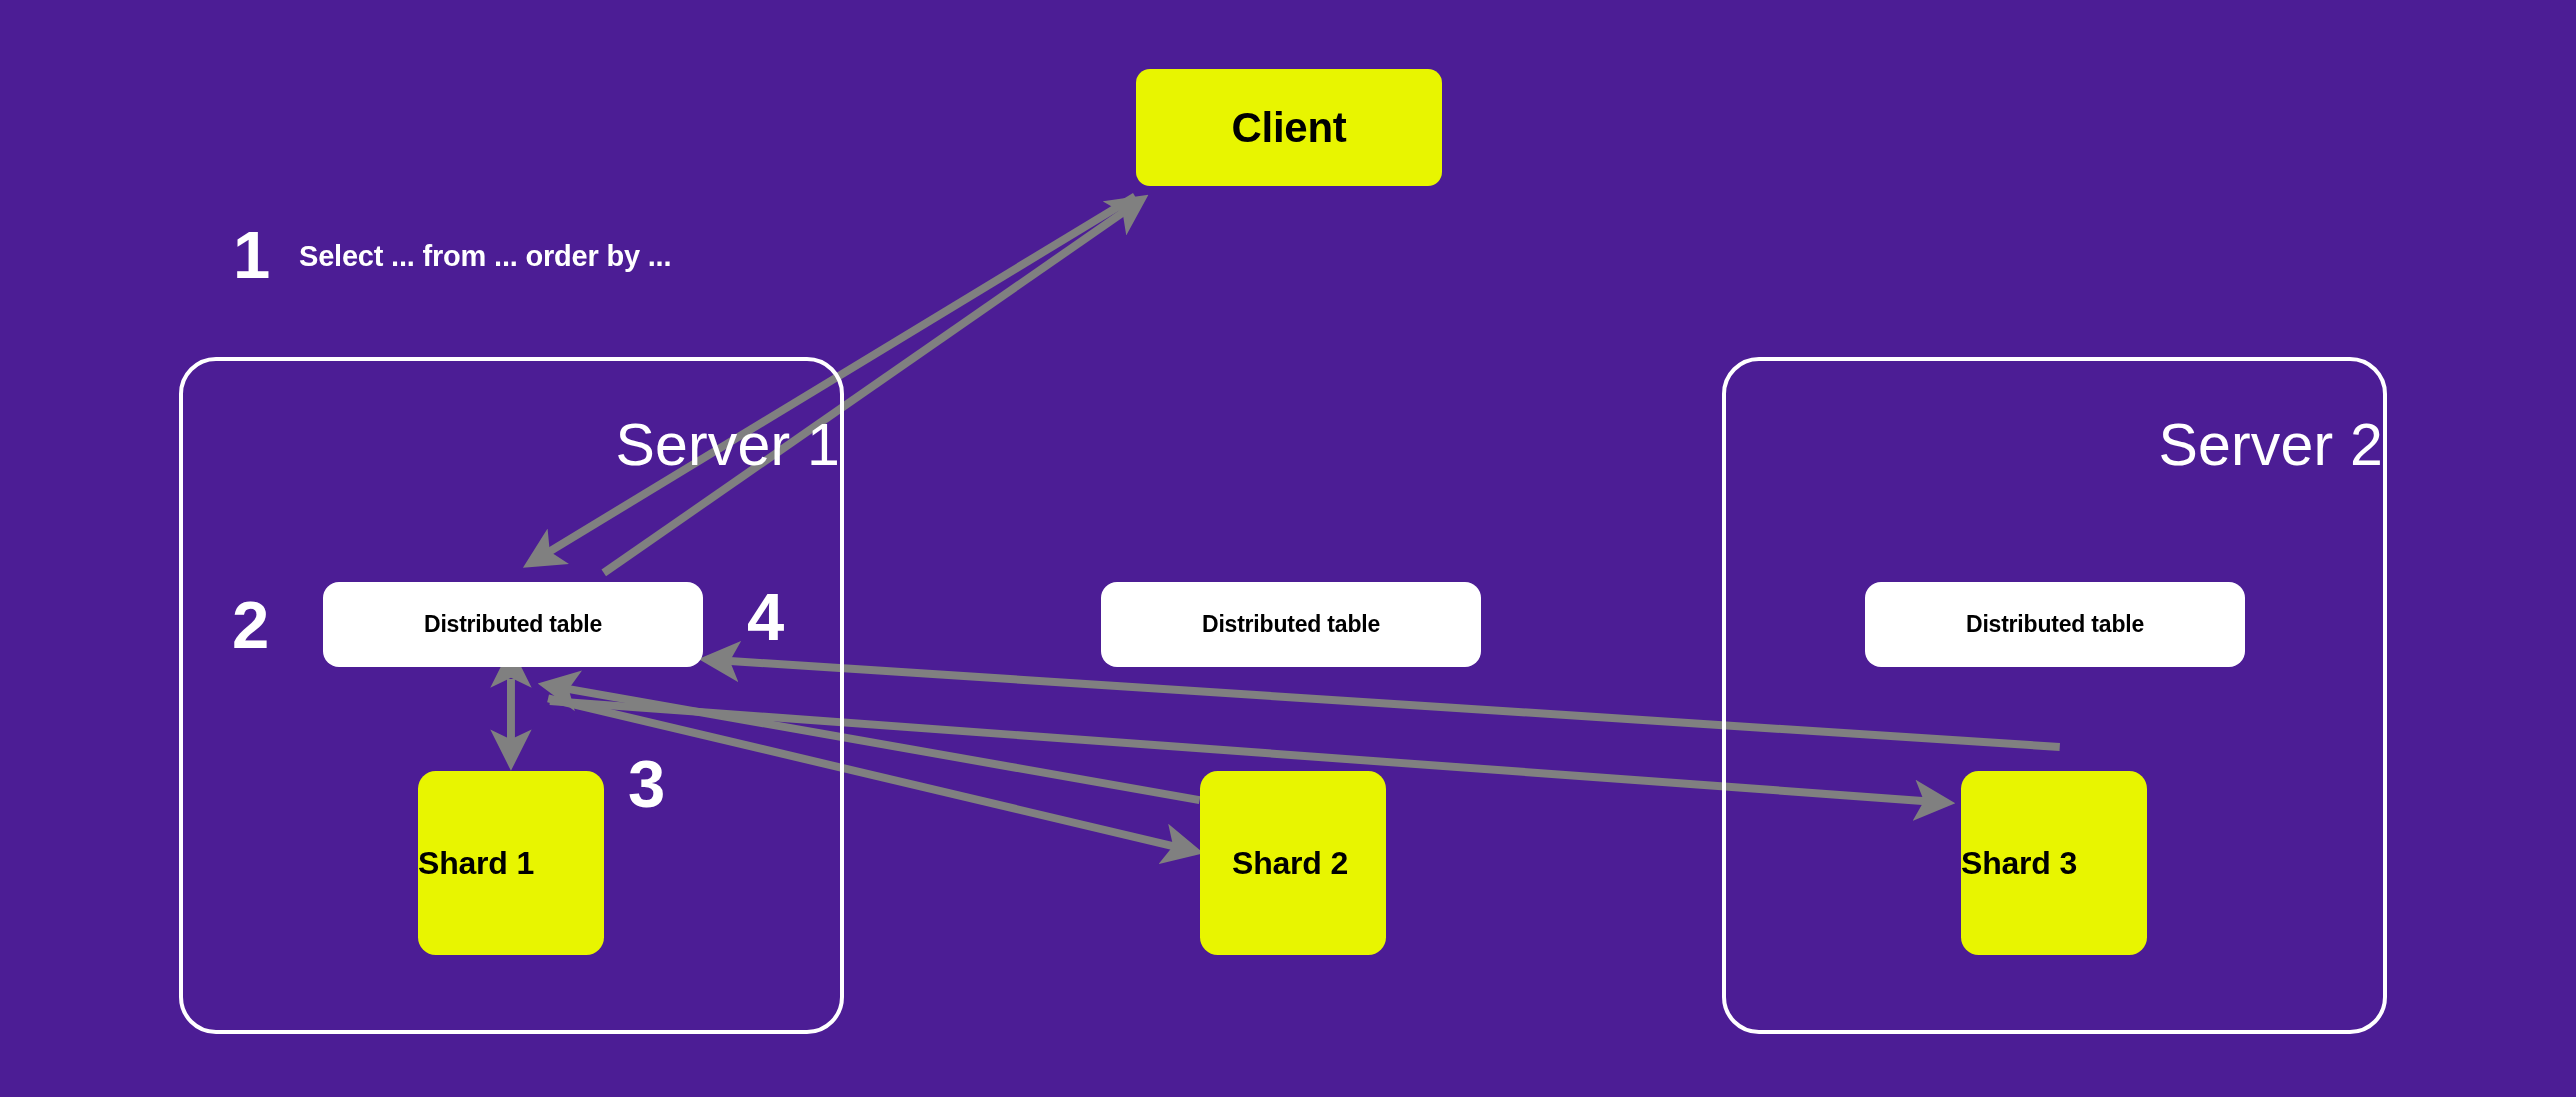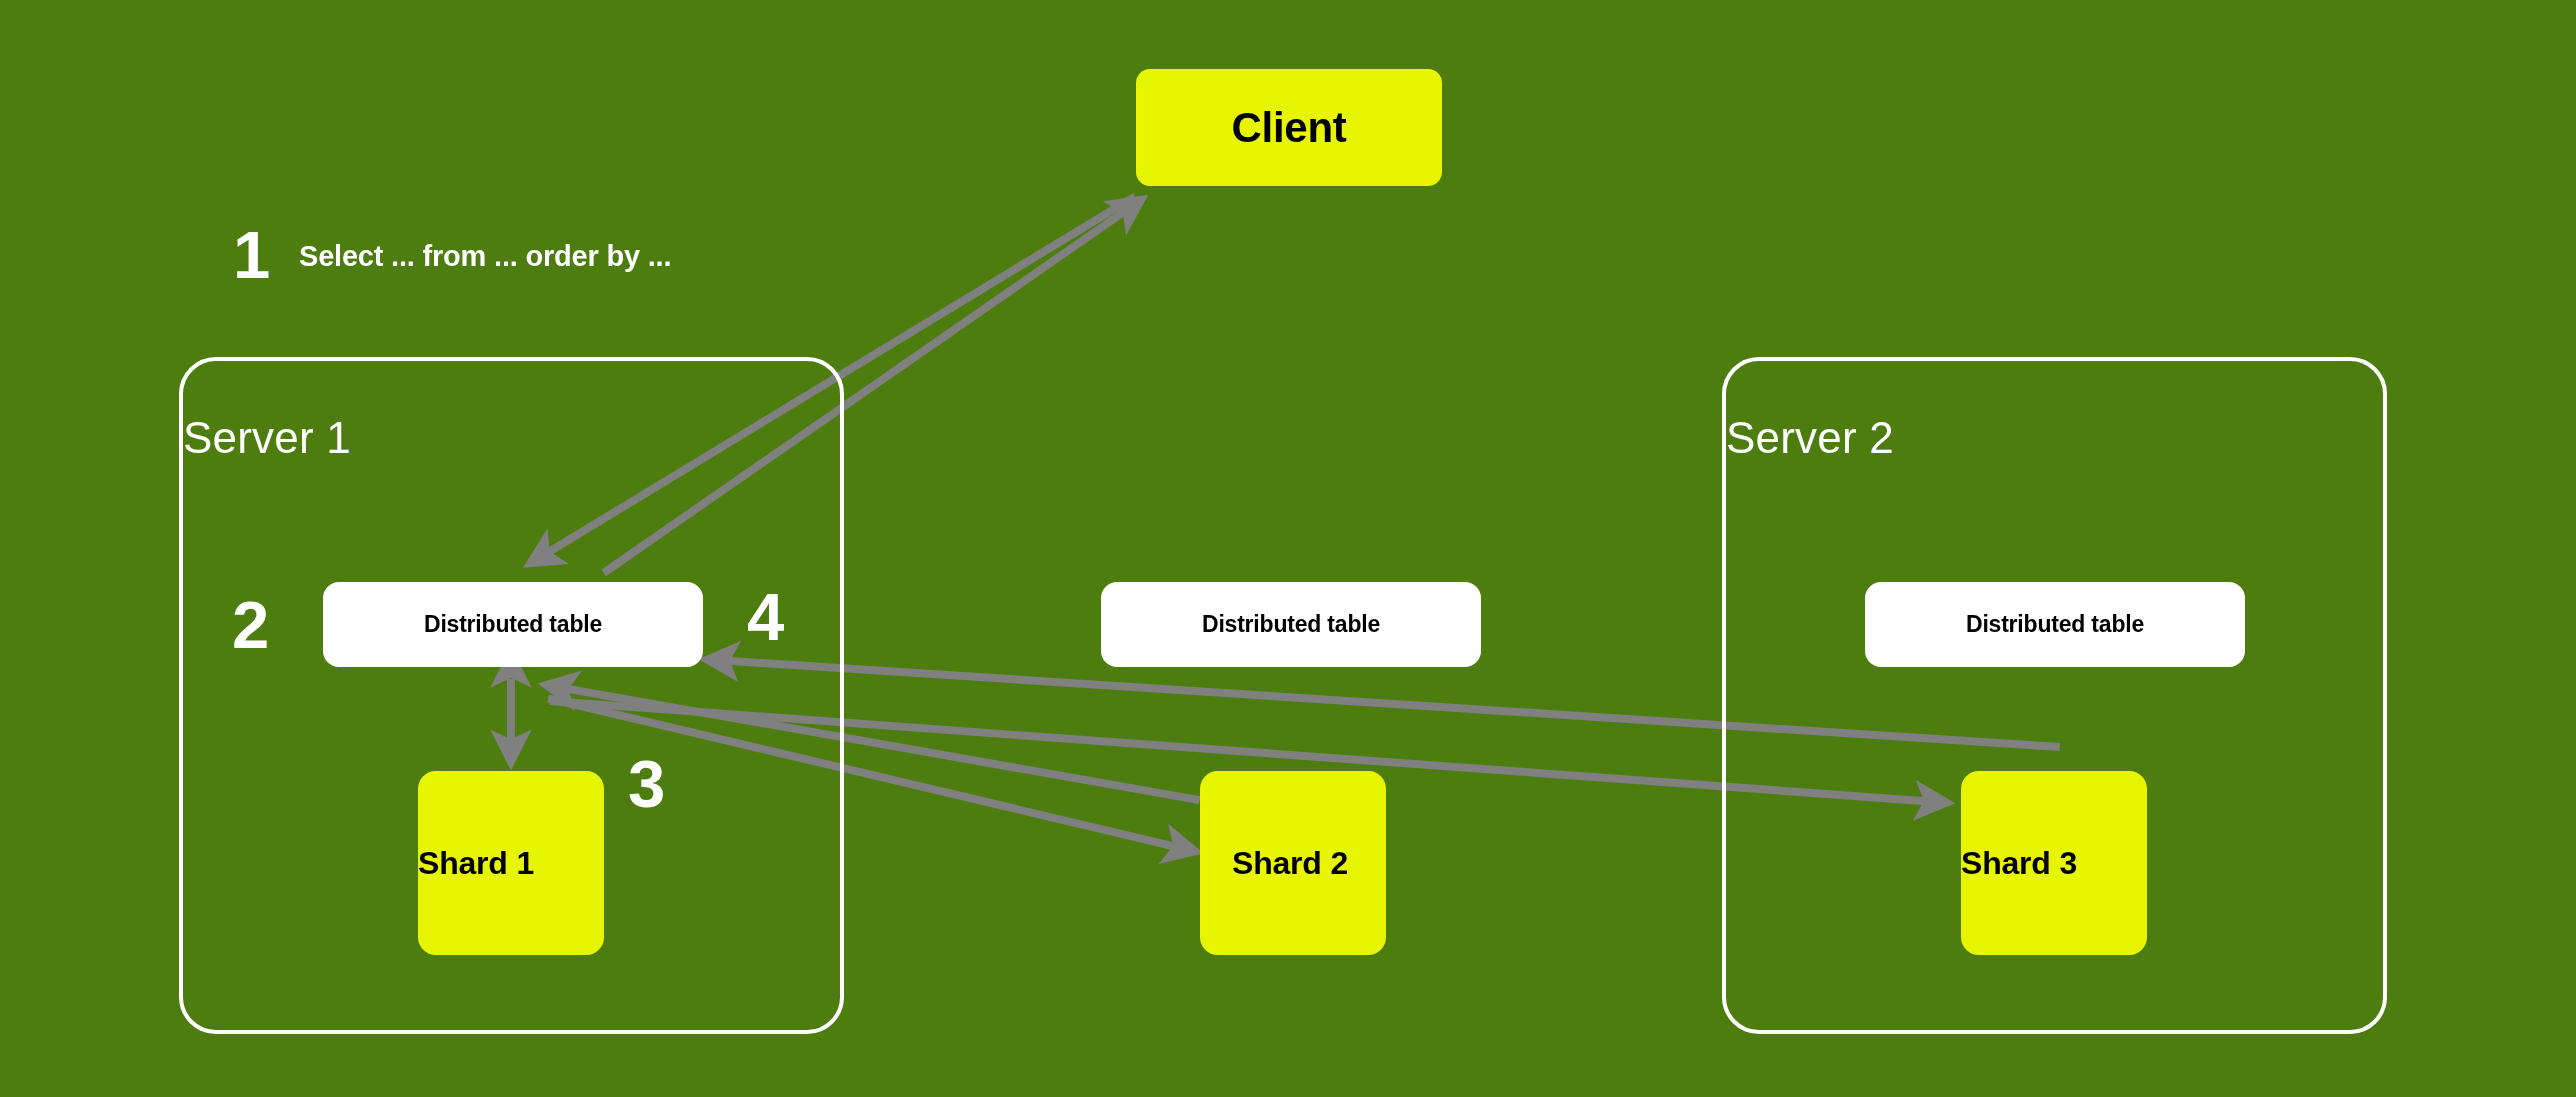--- a/index.html
+++ b/index.html
@@ -4,40 +4,40 @@
 <style>
   html, body {
     margin: 0;
     padding: 0;
     background: #333333;
   }
   #root {
     position: relative;
     width: 2576px;
     height: 1098px;
-    background: #4d7c0f;
+    background: #4c1d95;
     font-family: "Liberation Sans", sans-serif;
     overflow: hidden;
   }
   
   .server-panel {
     position: absolute;
     border: 4.4px solid #ffffff;
     border-radius: 37px;
     box-sizing: border-box;
     background: transparent;
   }
   .server-title {
     position: absolute;
     top: 55px;
     left: 0;
     width: 100%;
-    text-align: left;
+    text-align: right;
     color: #ffffff;
-    font-size: 44px;
+    font-size: 59px;
     font-weight: 400;
     letter-spacing: 0.2px;
     line-height: 1;
   }
   
   .dist-table {
     position: absolute;
     background: #ffffff;
     color: #000000;
     border-radius: 16px;

